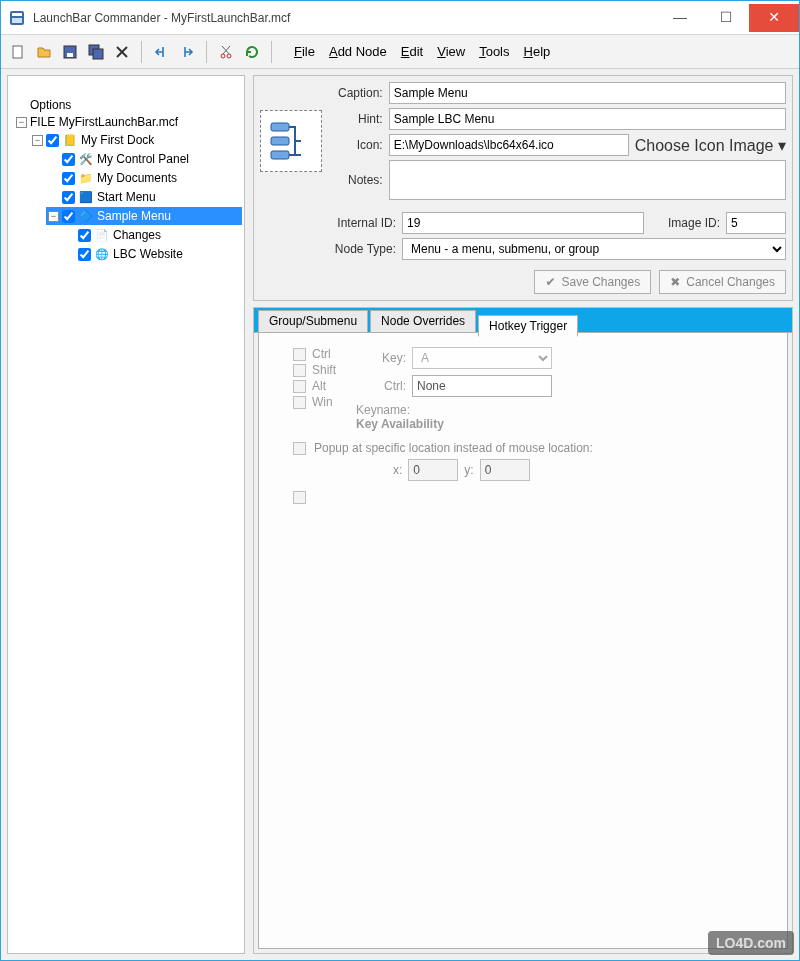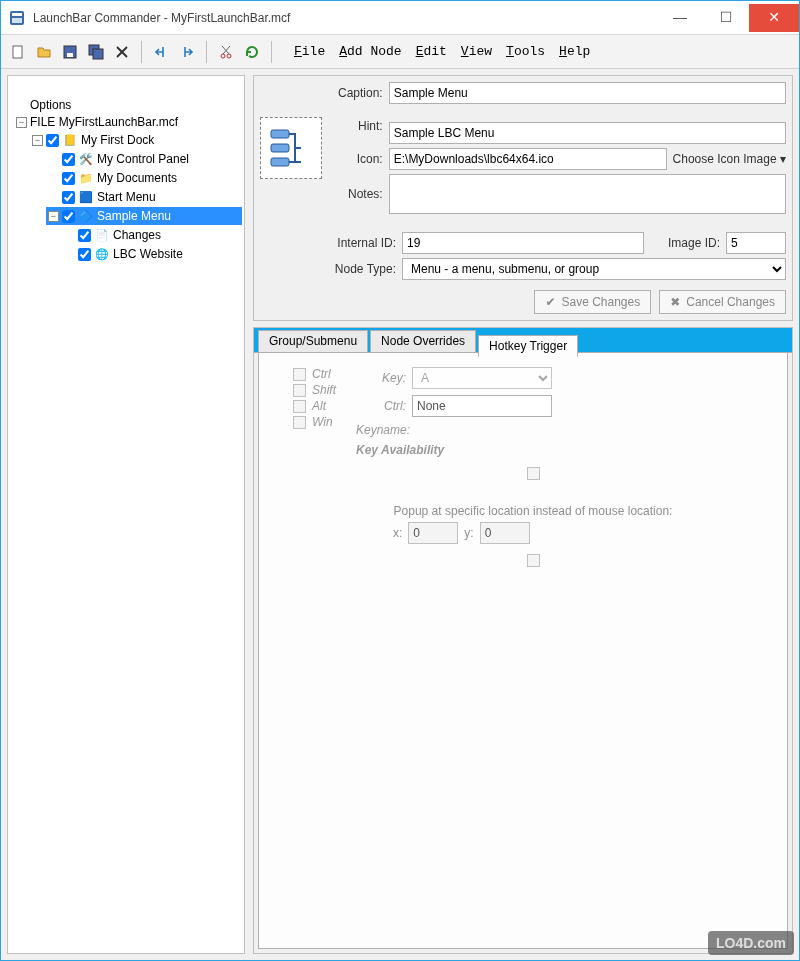--- a/index.html
+++ b/index.html
@@ -36,21 +36,20 @@
 }
 .sys-close { background: #e54c3c; color: #fff; width: 50px; }
 .toolbar {
   background: #f3f3f3;
   border-bottom: 1px solid #d0d0d0;
   height: 34px;
   display: flex;
   align-items: center;
   padding: 0 6px;
   gap: 4px;
-  font-family: Liberation Mono, monospace;
 }
 .tbtn {
   width: 22px; height: 22px;
   display: flex; align-items: center; justify-content: center;
   border: 1px solid transparent;
   cursor: default;
 }
 .tsep { width: 1px; height: 22px; background: #c0c0c0; margin: 0 4px; }
 .menubar { display: flex; gap: 2px; margin-left: 8px; }
 .menu-item { padding: 4px 6px; font-size: 13px; cursor: default; }
@@ -110,21 +109,21 @@
   border: 1px solid #b0b0b0; background: #fff;
   padding: 2px 4px; height: 22px;
 }
 .notes-area { height: 40px; resize: none; }
 .btnrow { display: flex; justify-content: flex-end; gap: 8px; margin-top: 10px; }
 .btn {
   border: 1px solid #b0b0b0; background: #f7f7f7;
   padding: 4px 10px; font-size: 12px; color: #888;
   display: inline-flex; gap: 6px; align-items: center;
 }
-.choose-link { font-size: 12px; color: #333; white-space: nowrap; cursor: default; }
+.choose-link { font-size: 16px; color: #333; white-space: nowrap; cursor: default; }
 .tabs-box {
   flex: 1;
   background: #f0f0f0;
   border: 1px solid #c0c0c0;
   display: flex; flex-direction: column;
 }
 .tabs-hdr {
   display: flex;
   border-bottom: 1px solid #b0b0b0;
   background: #0ea5e9;
@@ -146,22 +145,22 @@
   margin: 0 4px 4px 4px;
   border: 1px solid #b0b0b0;
   border-top: none;
 }
 .hk-enable { display: flex; align-items: center; gap: 6px; margin-bottom: 10px; }
 .mod-col { display: flex; flex-direction: column; gap: 2px; }
 .mod-row { display: flex; align-items: center; gap: 6px; }
 .disabled-chk {
   width: 13px; height: 13px; border: 1px solid #c0c0c0; background: #f4f4f4;
 }
-.disabled-text { color: #9a9a9a; font-style: italic; }
-.sub-opt { display: flex; align-items: center; gap: 24px; margin: 10px 0 4px 20px; color: #909090; flex-direction: column; }
+.disabled-text { color: #9a9a9a; }
+.sub-opt { display: flex; align-items: center; gap: 8px; margin: 10px 0 4px 20px; color: #909090; }
 .xy-row { display: flex; align-items: center; gap: 6px; margin-left: 120px; color: #909090; }
 .small-in { width: 50px; background: #f4f4f4; border: 1px solid #c0c0c0; }
 .watermark {
   position: absolute; right: 6px; bottom: 6px;
   color: #ddd; font-size: 14px; font-weight: bold;
   background: rgba(80,80,80,.7); padding: 4px 8px; border-radius: 4px;
 }
 .icon-svg { width: 16px; height: 16px; }
 .tree-row .tlabel { pointer-events: none; }
 </style>
@@ -338,28 +337,28 @@
             <svg viewBox="0 0 48 48" width="48" height="48">
                 <rect x="4" y="6" width="18" height="8" rx="2" fill="#6ea6e6" stroke="#2a5a9a"></rect>
                 <rect x="4" y="20" width="18" height="8" rx="2" fill="#6ea6e6" stroke="#2a5a9a"></rect>
                 <rect x="4" y="34" width="18" height="8" rx="2" fill="#6ea6e6" stroke="#2a5a9a"></rect>
                 <path d="M22 10h6v28h-6M28 24h6M28 38h6" fill="none" stroke="#2a5a9a" stroke-width="2"></path>
               </svg>
           </div>
           <div class="lbl">Caption:</div>
           <input type="text" class="tinput" style="grid-column: 3 / 5;" value="Sample Menu">
           <div class="lbl">Hint:</div>
-          <input type="text" class="tinput" style="grid-column: 3 / 5; margin-top: 14px;" value="Sample LBC Menu">
+          <input type="text" class="tinput" style="grid-column: 3 / 5;" value="Sample LBC Menu">
           <div class="lbl">Icon:</div>
           <input type="text" class="tinput" value="E:\MyDownloads\lbc64x64.ico" style="">
           <span class="choose-link"><span>Choose Icon Image</span> ▾</span>
           <div class="lbl">Notes:</div>
           <textarea class="tinput notes-area" style="grid-column: 3 / 5;"></textarea>
         </div>
-        <div style="display:grid;grid-template-columns:136px 1fr 70px 60px;gap:4px 6px;align-items:center;margin-top:18px">
+        <div style="display:grid;grid-template-columns:136px 1fr 70px 60px;gap:4px 6px;align-items:center;margin-top:12px">
           <div class="lbl">Internal ID:</div>
           <input type="text" class="tinput" value="19" style="">
           <div class="lbl">Image ID:</div>
           <input type="text" class="tinput" value="5" style="">
           <div class="lbl">Node Type:</div>
           <select class="tinput" style="grid-column:2/5"><option>Menu - a menu, submenu, or group</option></select>
         </div>
         <div class="btnrow">
           <button class="btn" disabled="">
               <span>✔</span>
@@ -400,21 +399,21 @@
             </div>
             <div>
               <div style="display:grid;grid-template-columns:50px 140px;gap:6px 6px;align-items:center">
                 <span class="disabled-text lbl">Key:</span>
                 <select class="tinput" disabled=""><option>A</option></select>
                 <span class="disabled-text lbl">Ctrl:</span>
                 <input class="tinput" disabled="" value="None" style="">
                 <span class="disabled-text lbl">Keyname:</span>
                 <span></span>
               </div>
-              <div style="margin-top:6px;font-weight:bold" class="disabled-text">Key Availability</div>
+              <div style="font-weight:bold" class="disabled-text">Key Availability</div>
             </div>
           </div>
           <div class="sub-opt">
             <span class="disabled-chk"></span>
             <span>Popup at specific location instead of mouse location:</span>
           </div>
           <div class="xy-row">
             <span>x:</span>
             <input class="tinput small-in" disabled="" value="0" style="">
             <span>y:</span>

